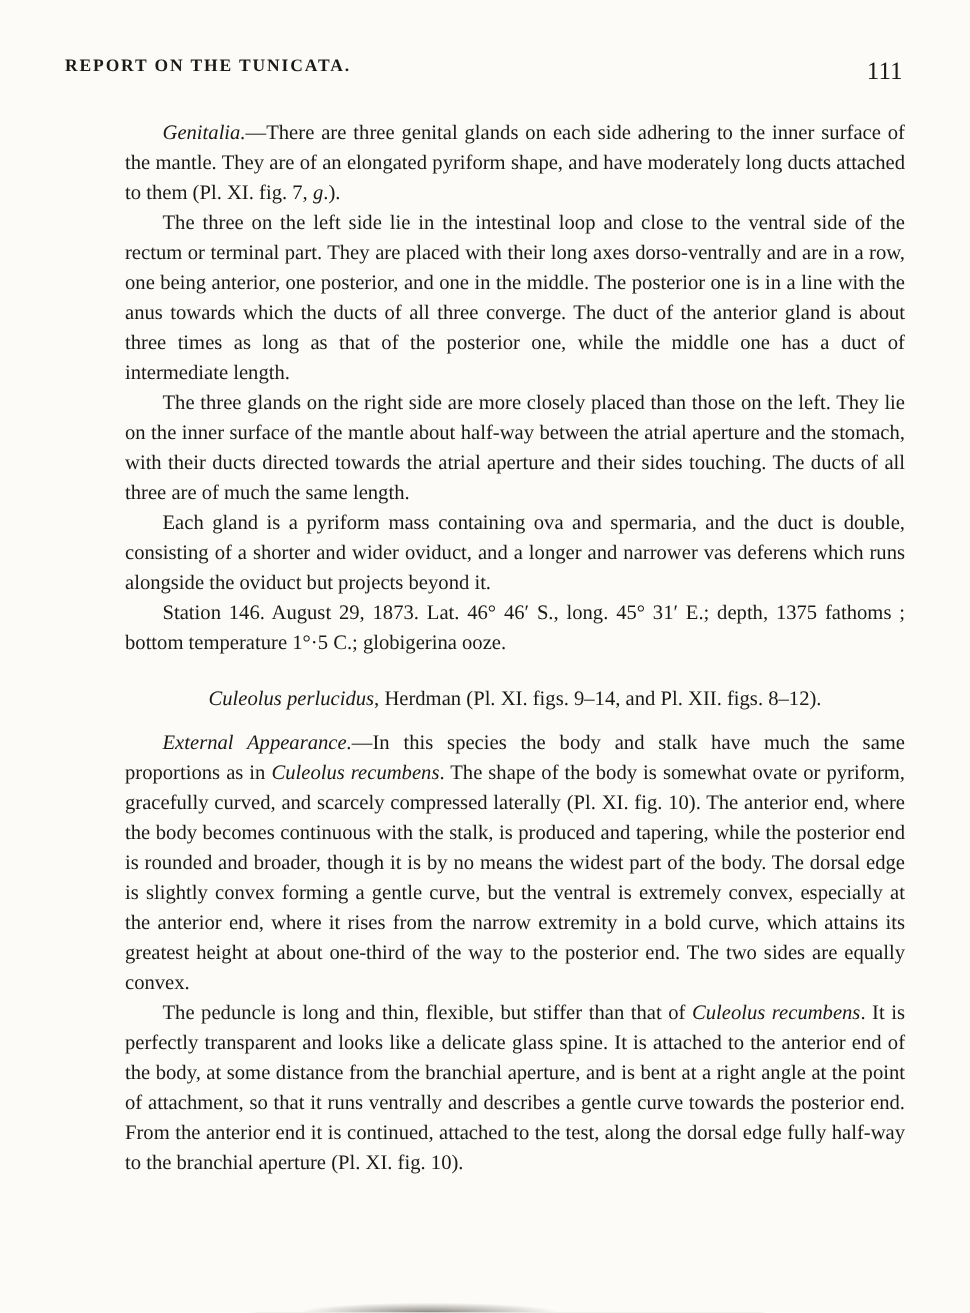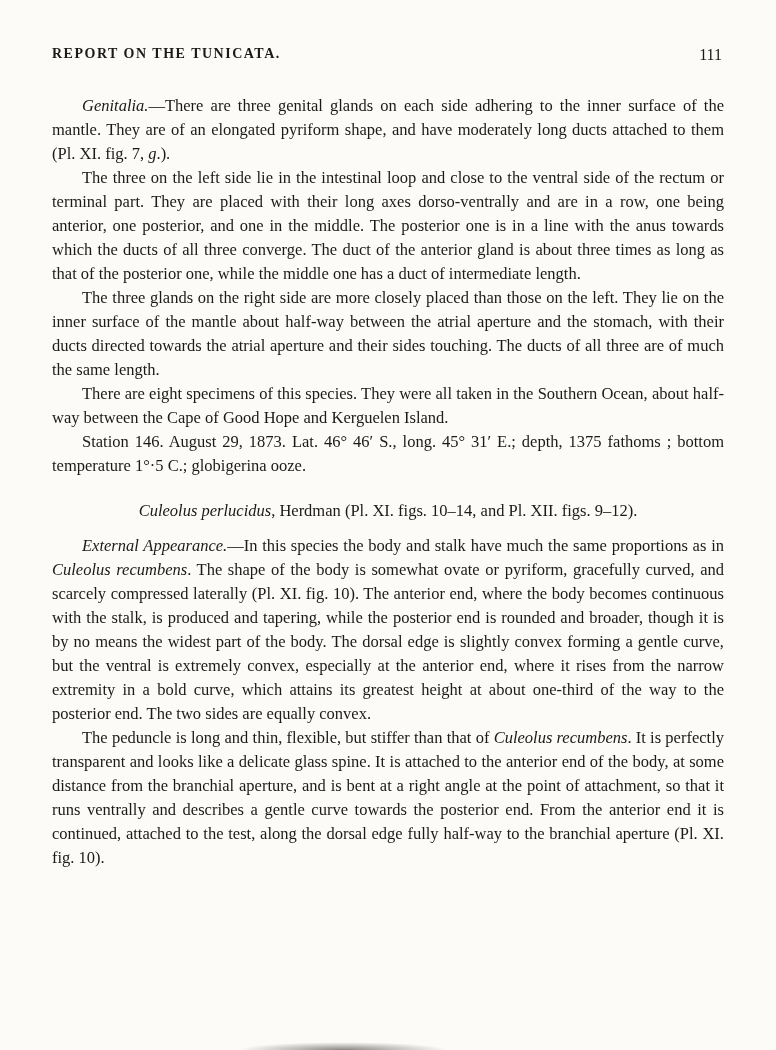--- a/index.html
+++ b/index.html
@@ -30,25 +30,26 @@
     right: 0;
     text-align: left;
     font-size: 14px;
     letter-spacing: 1.5px;
     font-weight: bold;
   }
   .page-number {
     position: absolute;
     right: 2px;
     top: 0;
-    font-size: 16px;
+    font-size: 20px;
   }
   .page-body {
     font-size: 16.5px;
     line-height: 24px;
+    margin-left: 48px;
   }
   .page-body p {
     margin: 0;
   }
   .block.body {
     text-align: justify;
     text-indent: 30px;
   }
   .block.heading {
     text-align: center;
@@ -81,21 +82,21 @@
 <div class="page" style="background: rgb(252, 251, 248); color: rgb(28, 26, 23);">
   <header class="page-header">
     <span class="running-title">REPORT ON THE TUNICATA.</span>
     <span class="page-number">111</span>
   </header>
 
   <main class="page-body">
       <p class="block body"><span class="it">Genitalia.</span><span>—There are three genital glands on each side adhering to the inner surface of the mantle. They are of an elongated pyriform shape, and have moderately long ducts attached to them (Pl. XI. fig. 7, </span><span class="it">g</span><span>.).</span></p>
       <p class="block body"><span>The three on the left side lie in the intestinal loop and close to the ventral side of the rectum or terminal part. They are placed with their long axes dorso-ventrally and are in a row, one being anterior, one posterior, and one in the middle. The posterior one is in a line with the anus towards which the ducts of all three converge. The duct of the anterior gland is about three times as long as that of the posterior one, while the middle one has a duct of intermediate length.</span></p>
       <p class="block body"><span>The three glands on the right side are more closely placed than those on the left. They lie on the inner surface of the mantle about half-way between the atrial aperture and the stomach, with their ducts directed towards the atrial aperture and their sides touching. The ducts of all three are of much the same length.</span></p>
-      <p class="block body"><span>There are eight specimens of this species. They were all taken in the Southern Ocean, about half-way between the Cape of Good Hope and Kerguelen Island.</span></p>
+      <p class="block body"><span>Each gland is a pyriform mass containing ova and spermaria, and the duct is double, consisting of a shorter and wider oviduct, and a longer and narrower vas deferens which runs alongside the oviduct but projects beyond it.</span></p>
       <p class="block body"><span>Station 146. August 29, 1873. Lat. 46° 46′ S., long. 45° 31′ E.; depth, 1375 fathoms ; bottom temperature 1°·5 C.; globigerina ooze.</span></p>
-      <p class="block heading"><span class="it">Culeolus perlucidus</span><span>, Herdman (Pl. XI. figs. 10–14, and Pl. XII. figs. 9–12).</span></p>
+      <p class="block heading"><span class="it">Culeolus perlucidus</span><span>, Herdman (Pl. XI. figs. 9–14, and Pl. XII. figs. 8–12).</span></p>
       <p class="block body"><span class="it">External Appearance.</span><span>—In this species the body and stalk have much the same proportions as in </span><span class="it">Culeolus recumbens</span><span>. The shape of the body is somewhat ovate or pyriform, gracefully curved, and scarcely compressed laterally (Pl. XI. fig. 10). The anterior end, where the body becomes continuous with the stalk, is produced and tapering, while the posterior end is rounded and broader, though it is by no means the widest part of the body. The dorsal edge is slightly convex forming a gentle curve, but the ventral is extremely convex, especially at the anterior end, where it rises from the narrow extremity in a bold curve, which attains its greatest height at about one-third of the way to the posterior end. The two sides are equally convex.</span></p>
       <p class="block body"><span>The peduncle is long and thin, flexible, but stiffer than that of </span><span class="it">Culeolus recumbens</span><span>. It is perfectly transparent and looks like a delicate glass spine. It is attached to the anterior end of the body, at some distance from the branchial aperture, and is bent at a right angle at the point of attachment, so that it runs ventrally and describes a gentle curve towards the posterior end. From the anterior end it is continued, attached to the test, along the dorsal edge fully half-way to the branchial aperture (Pl. XI. fig. 10).</span></p>
     </main>
 
   <div class="scan-shadow"></div>
 </div>
 
 </body></html>

